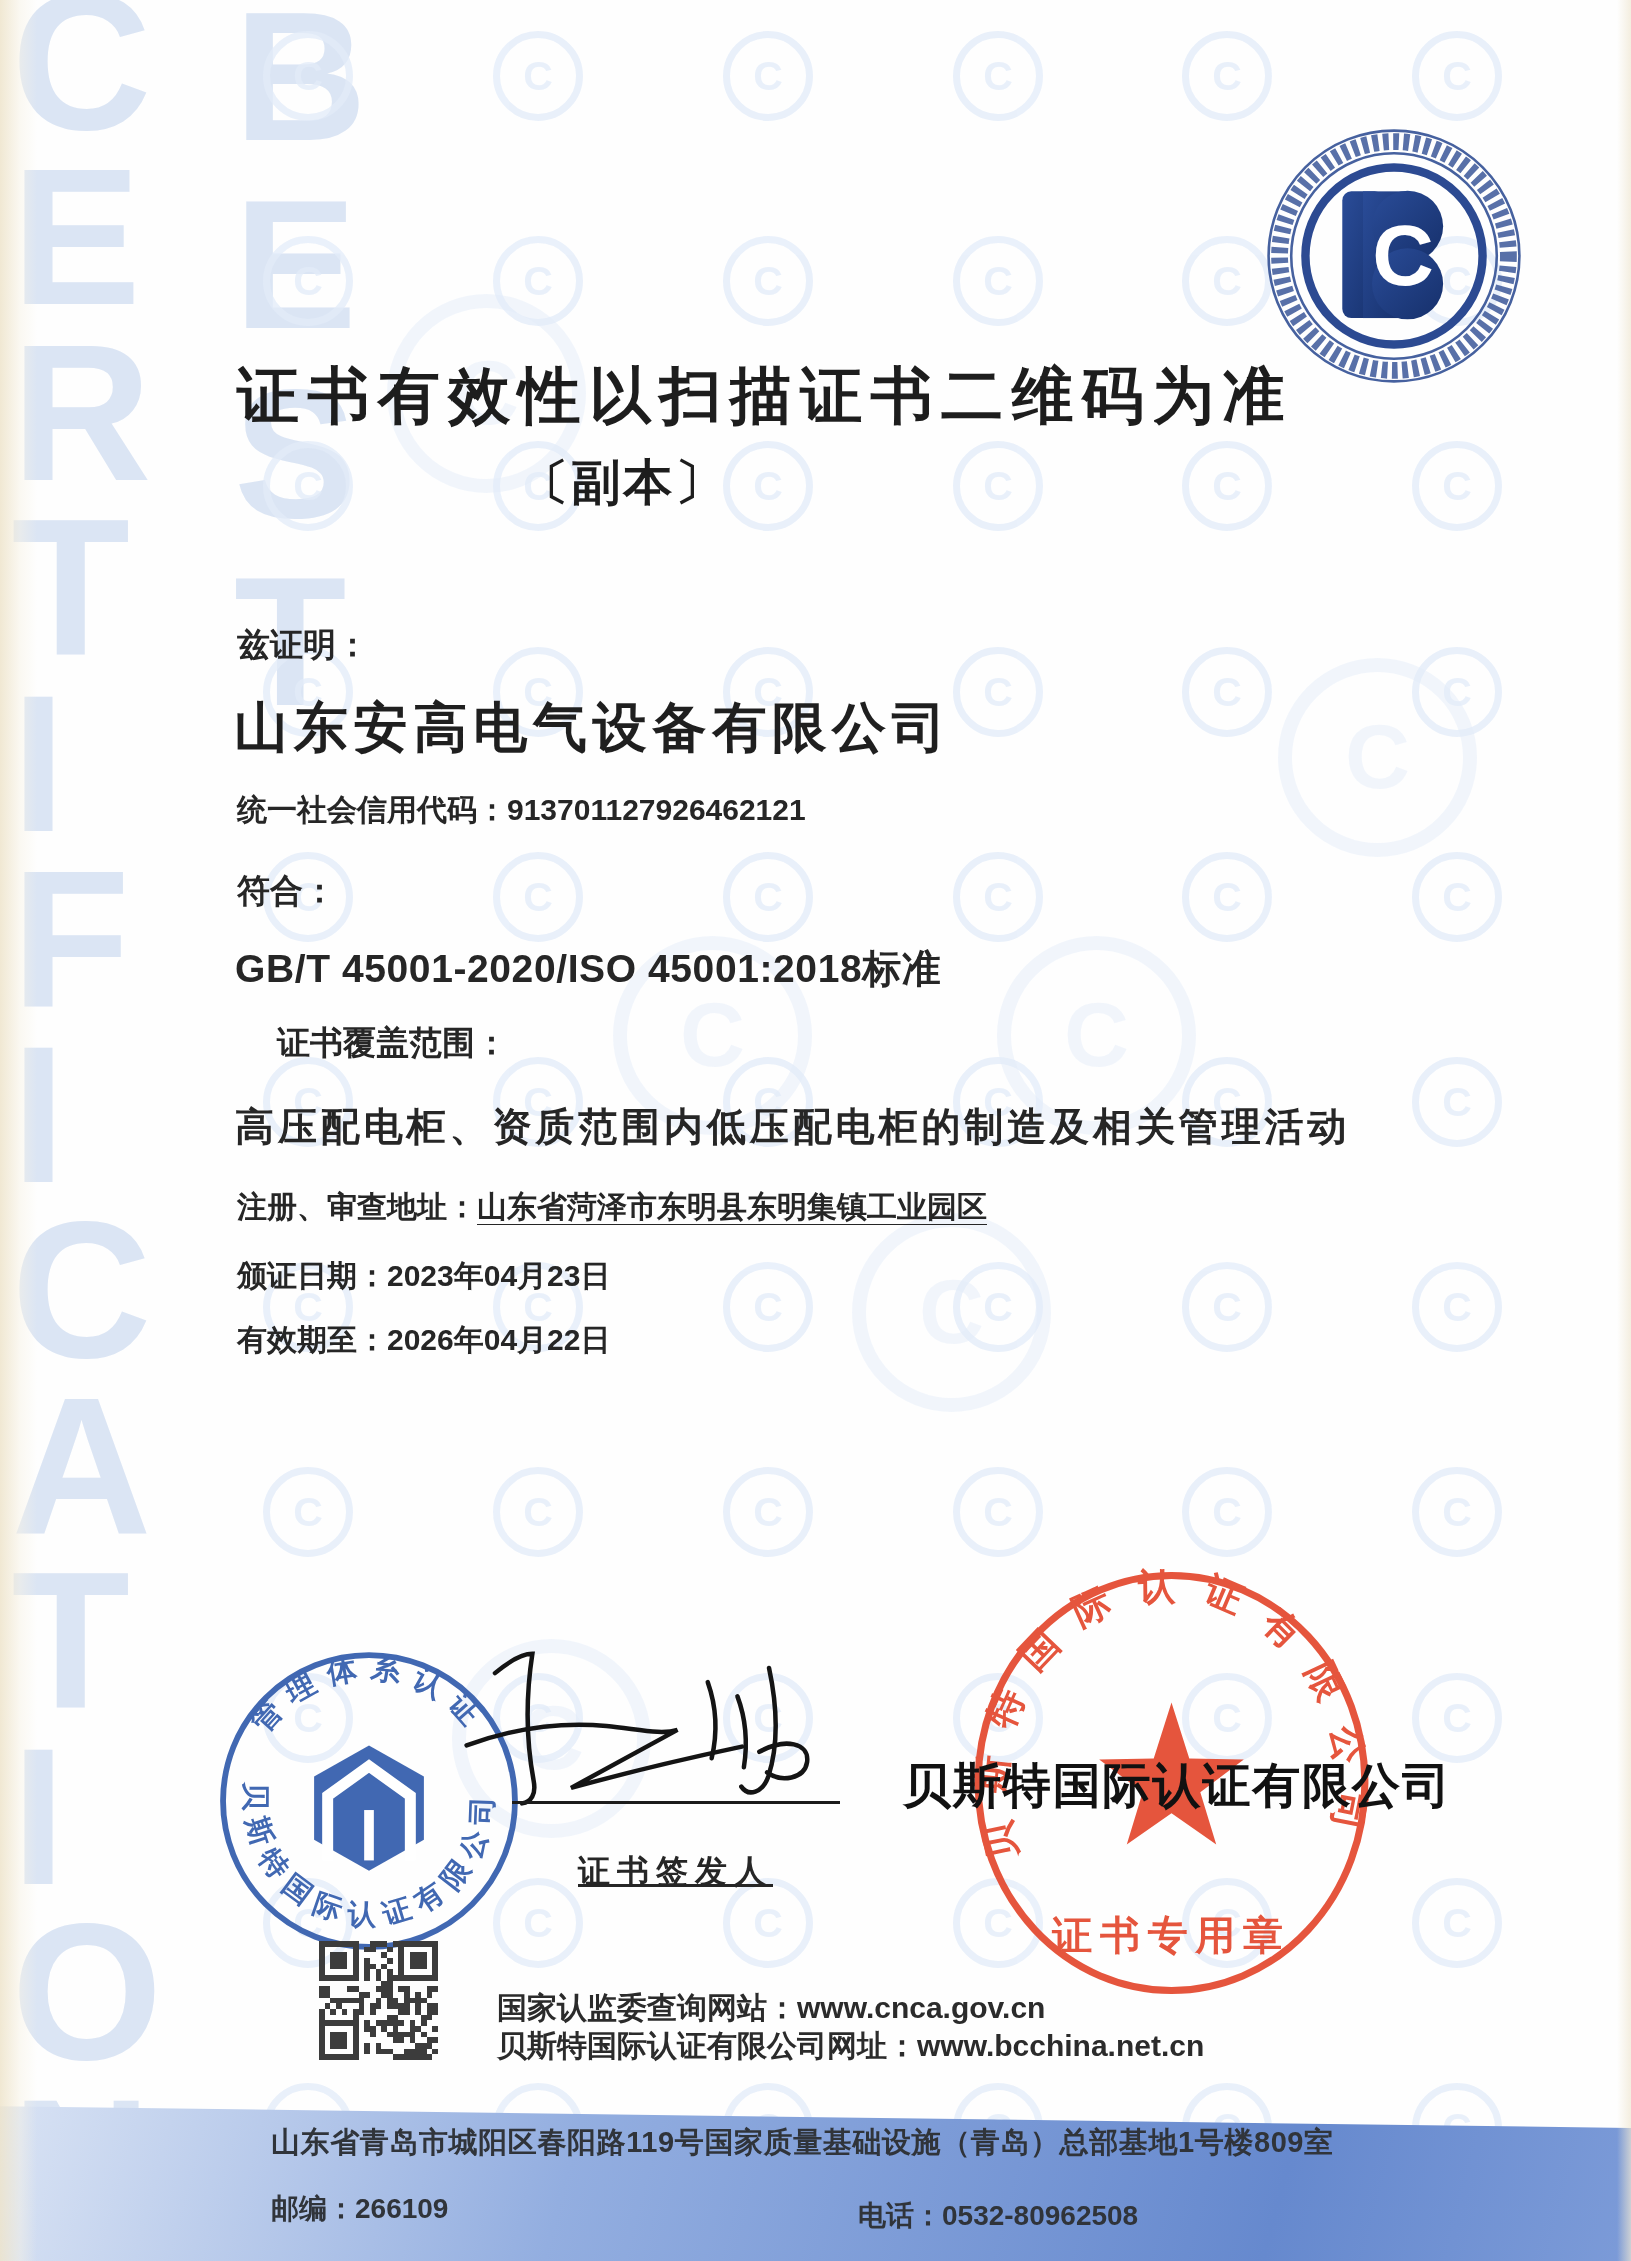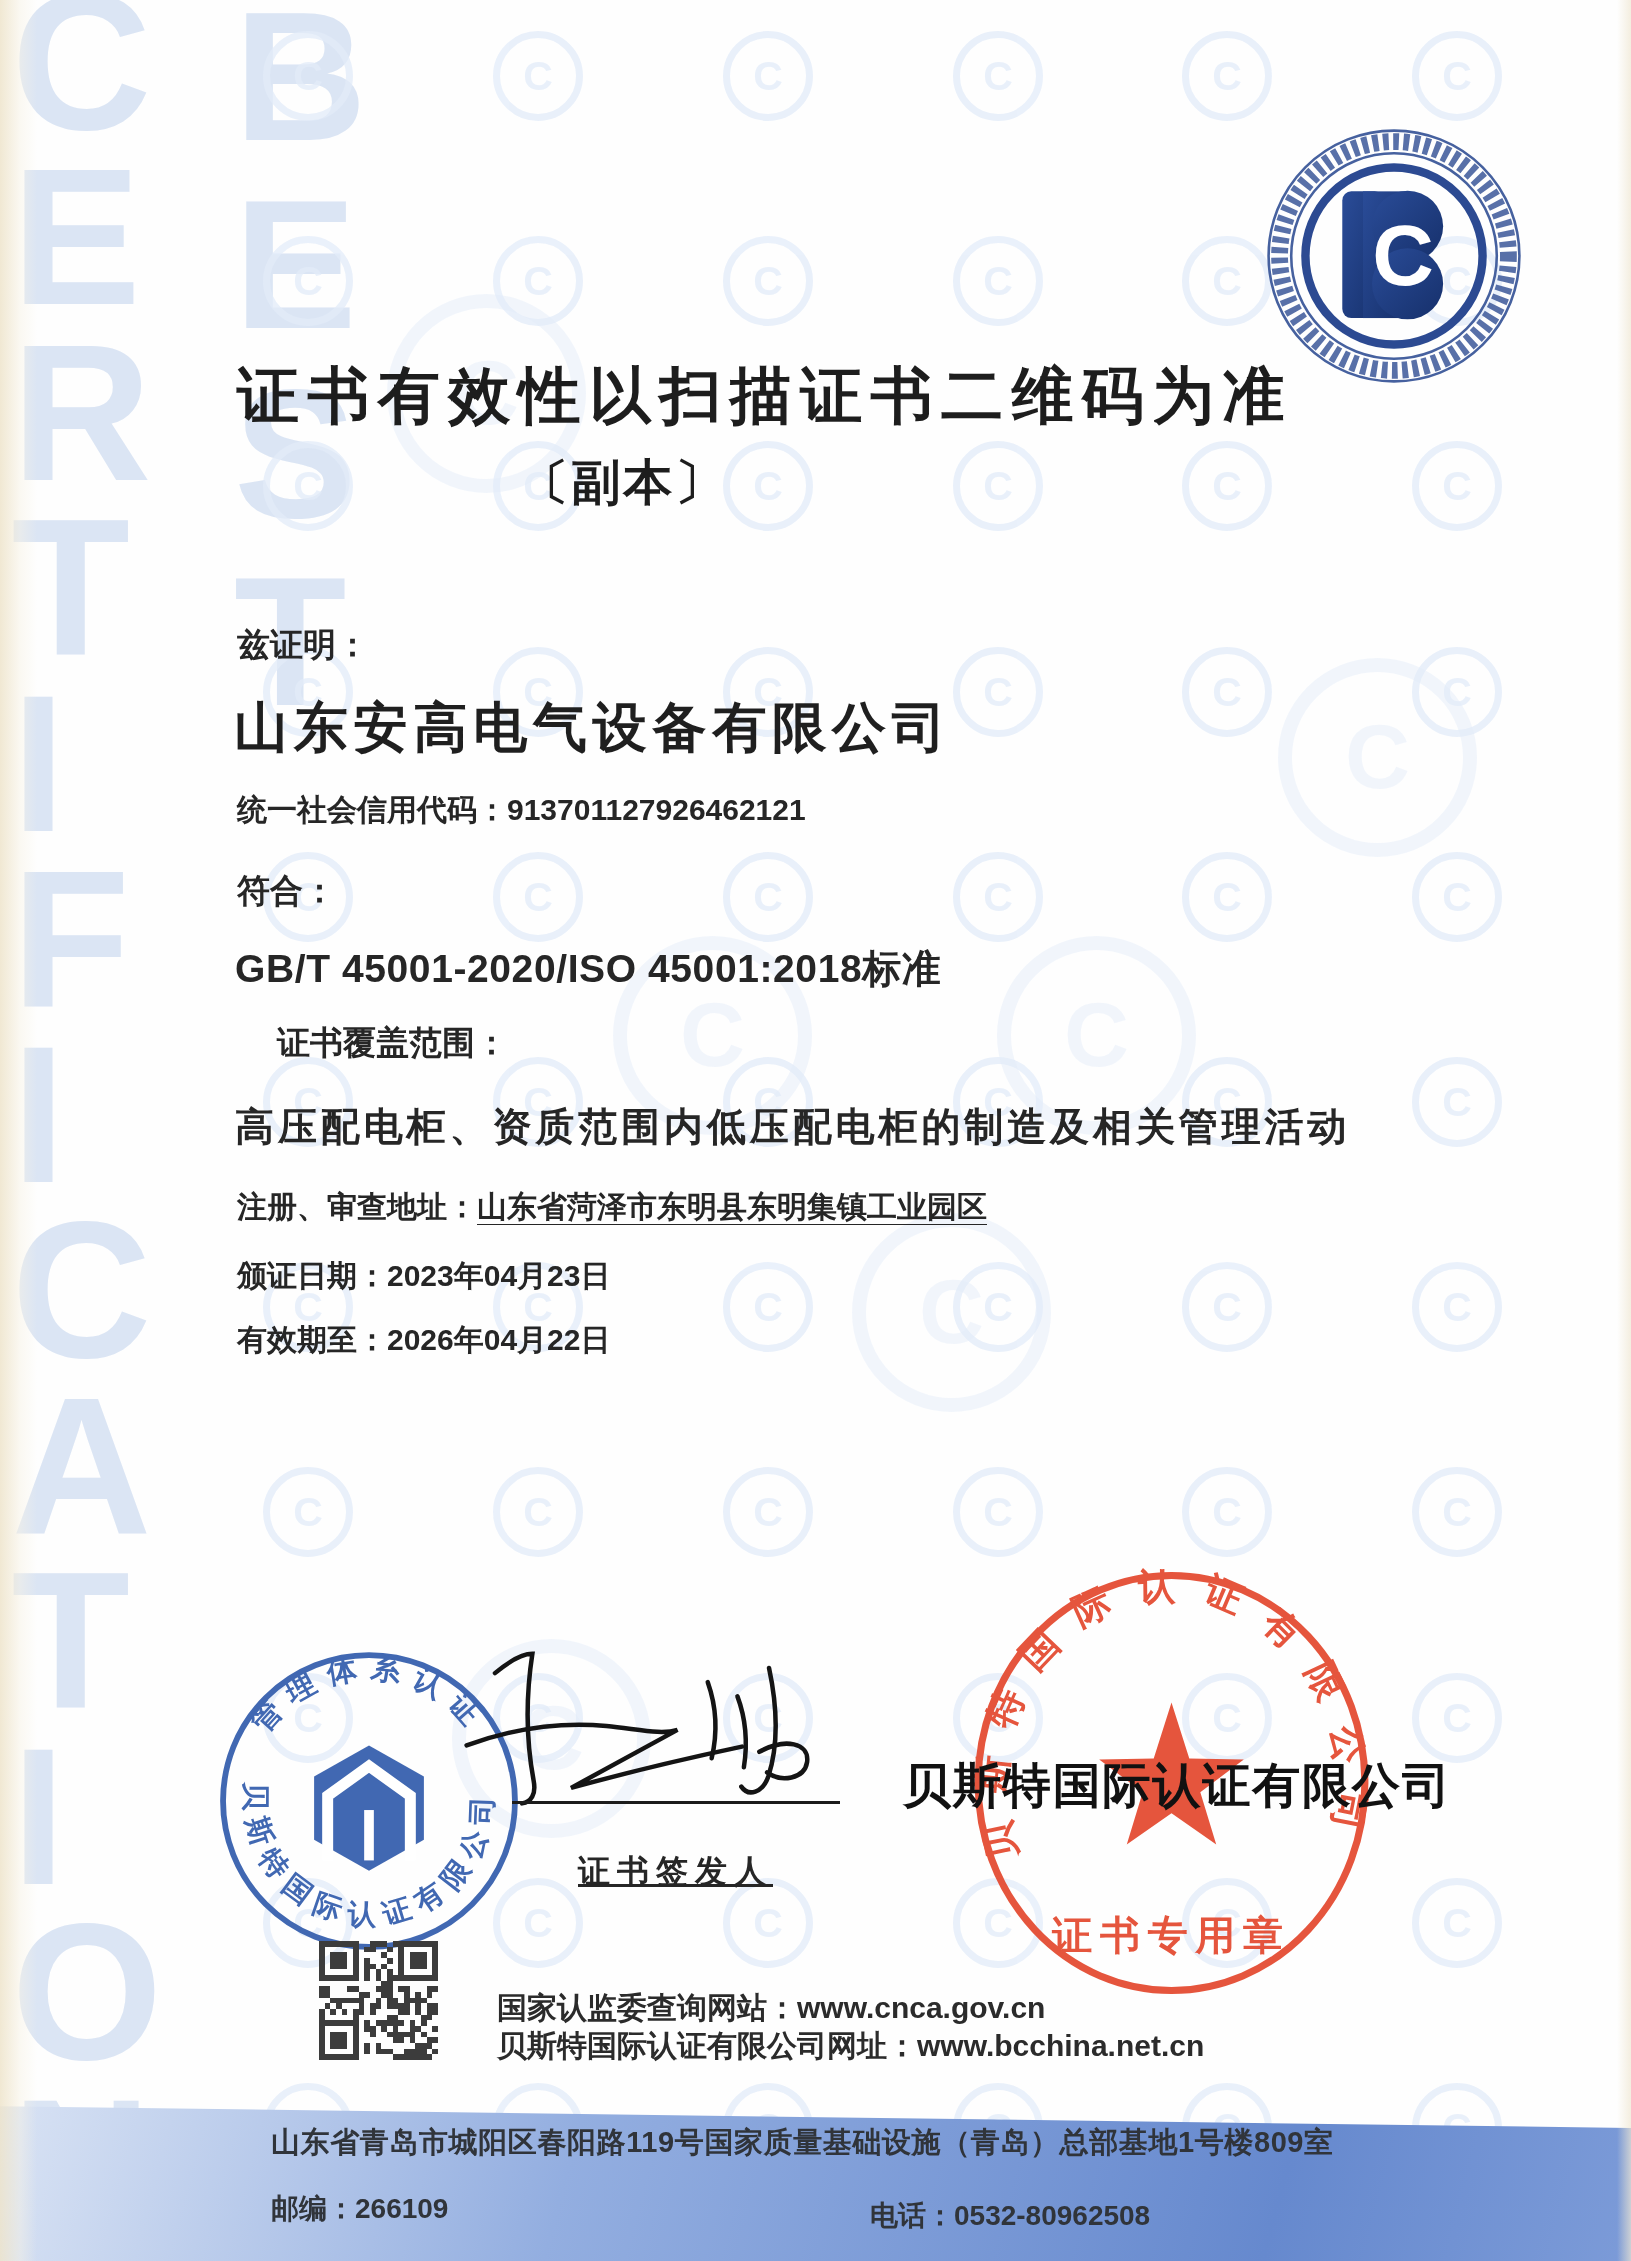--- a/index.html
+++ b/index.html
@@ -44,21 +44,21 @@
   #v1{top:1949px;}
   #v2{top:1988px;}
   #v3{top:2026px;}
   
   #footer{position:absolute;left:0;top:2101px;width:1631px;height:160px;z-index:3;
     background:linear-gradient(105deg,#d9e3f4 0%,#93aee0 35%,#6689ce 78%,#7c9bd8 100%);
     clip-path:polygon(0 5.2px,100% 27px,100% 100%,0 100%);}
   #footer .f{position:absolute;font-weight:700;color:#30343a;white-space:nowrap;}
   #f-addr{left:271px;top:22px;font-size:29px;letter-spacing:0.6px;text-align:right;}
   #f-post{left:271px;top:89px;font-size:28px;}
-  #f-phone{left:858px;top:96px;font-size:28px;margin-left:12px;}
+  #f-phone{left:858px;top:96px;font-size:28px;}
   svg text{font-family:"Liberation Sans","DejaVu Sans",sans-serif;}
 </style>
 </head>
 <body>
 
 <div id="page">
 
   <div id="wm">
       <div class="wm-letter" style="left: 11.6px; top: -35px; font-size: 194px;">C</div>
       <div class="wm-letter" style="left: 11.6px; top: 140px; font-size: 194px;">E</div>

